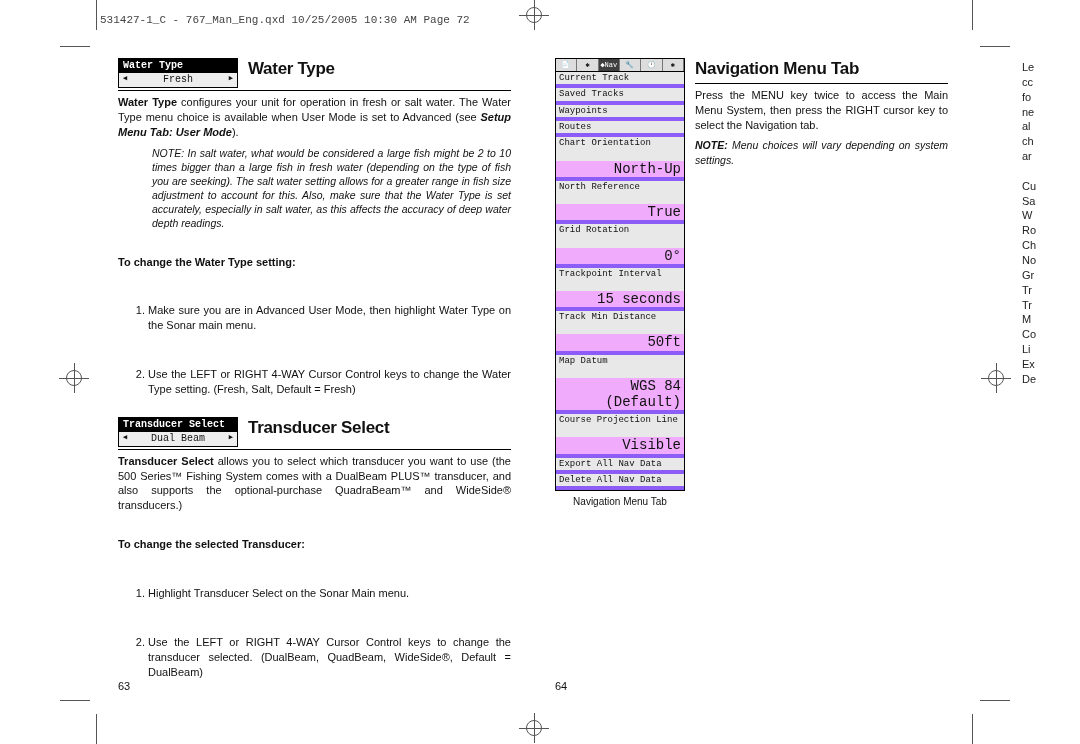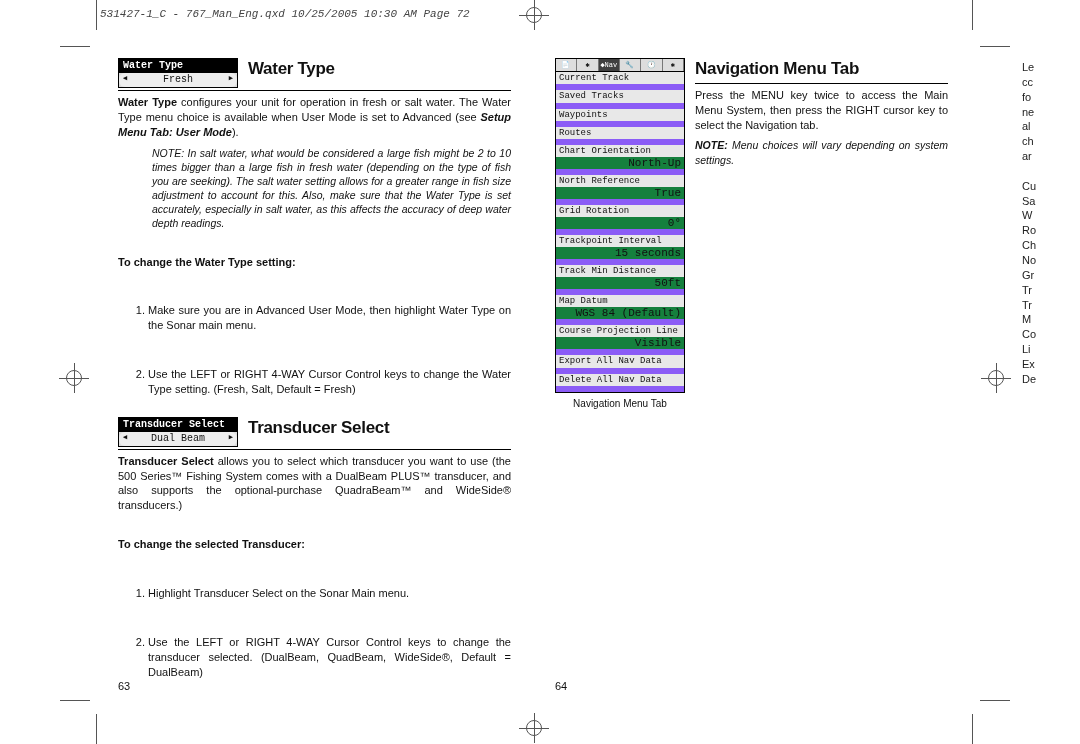--- a/index.html
+++ b/index.html
@@ -6,26 +6,25 @@
     margin: 0;
     background: #fff;
     font-family: "Helvetica Neue", Arial, sans-serif;
     width: 1080px;
     height: 744px;
     position: relative;
     color: #111;
   }
   .header-line {
     position: absolute;
-    top: 8px;
+    top: 14px;
     left: 100px;
     font-family: "Courier New", monospace;
     font-size: 11px;
     color: #444;
-    font-style: italic;
   }
   .page-area {
     position: absolute;
     top: 58px;
     left: 118px;
     width: 830px;
     height: 636px;
     display: flex;
     gap: 44px;
   }
@@ -67,21 +66,20 @@
     padding: 1px 4px;
     background: #000;
     color: #fff;
     font-weight: bold;
   }
   .device-box .db-val {
     padding: 1px 4px;
     background: #eee;
     display:flex;
     justify-content: space-between;
-    border-radius: 6px;
   }
   .device-box .db-val::before { content:"◀"; font-size:7px; }
   .device-box .db-val::after { content:"▶"; font-size:7px; }
   p { margin: 0 0 6px 0; text-align: justify; }
   .note { font-style: italic; margin: 6px 0 6px 34px; font-size:10.5px; }
   .bold { font-weight: bold; }
   .sub-head { font-weight: bold; margin: 24px 0 4px 0; }
   ol { margin: 0 0 8px 20px; padding-left: 10px; }
   ol li { margin-bottom: 6px; text-align: justify; margin-top: 34px; }
   .page-num { position:absolute; bottom:0; width:100%; text-align:left; font-size:11px; }
@@ -103,30 +101,30 @@
   .nav-tabbar span{
     flex:1;
     border-right:1px solid #777;
     text-align:center;
     font-size:7px;
     line-height:12px;
     background:#ddd;
   }
   .nav-tabbar span.active{ background:#404040; color:#fff; }
   .nav-item{
-    border-bottom:6px solid #8b5cf6;
+    border-bottom:4px solid #8b5cf6;
     padding:1px 3px 1px 3px;
     background:#e8e8e8;
   }
   .nav-item .nav-val{
     display:block;
     text-align:right;
-    font-size:11px;
-    background:#15803d;
-    margin:0 -3px -1px -3px;
+    font-size:14px;
+    background:#f0abfc;
+    margin:12px -3px -1px -3px;
     padding:0 3px;
   }
   .caption { text-align:center; font-size:10px; margin-top:4px; }
   
   .crop { position:absolute; border-color:#555; }
   .crop.h { border-top:1px solid #555; width:30px; height:0; }
   .crop.v { border-left:1px solid #555; height:30px; width:0; }
   .reg-circle{
     position:absolute; width:14px; height:14px; border:1px solid #555; border-radius:50%;
   }

